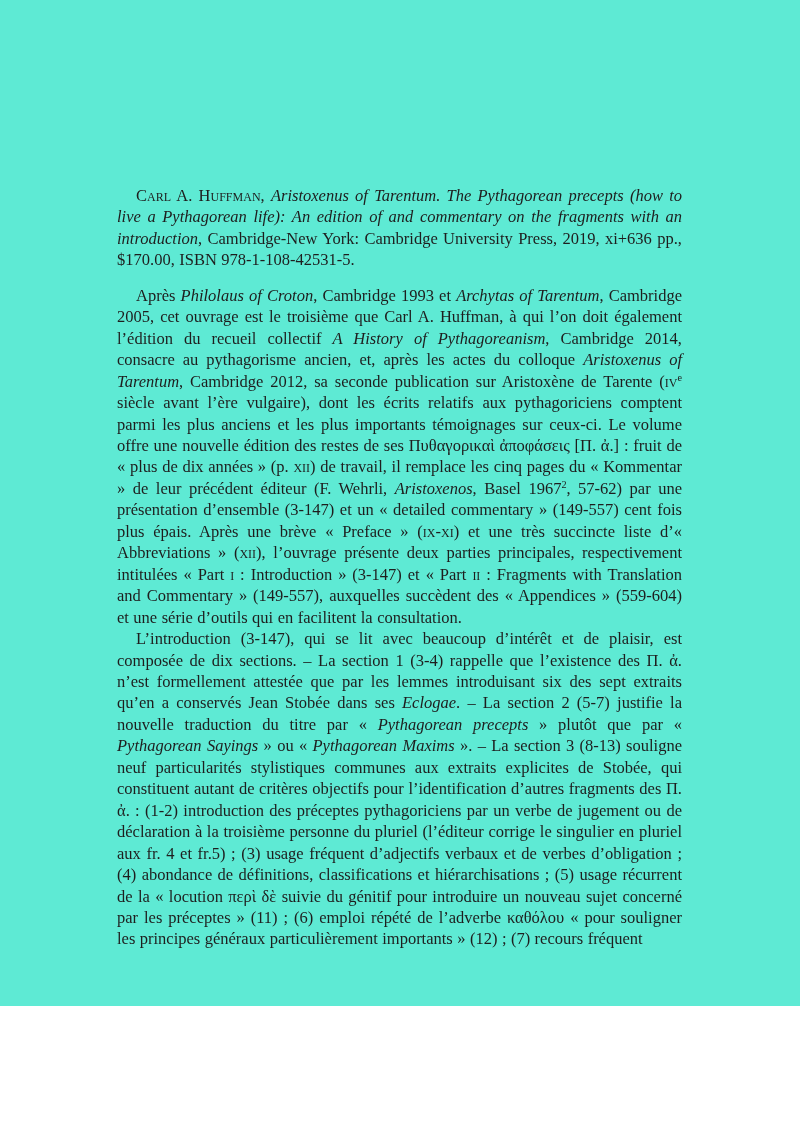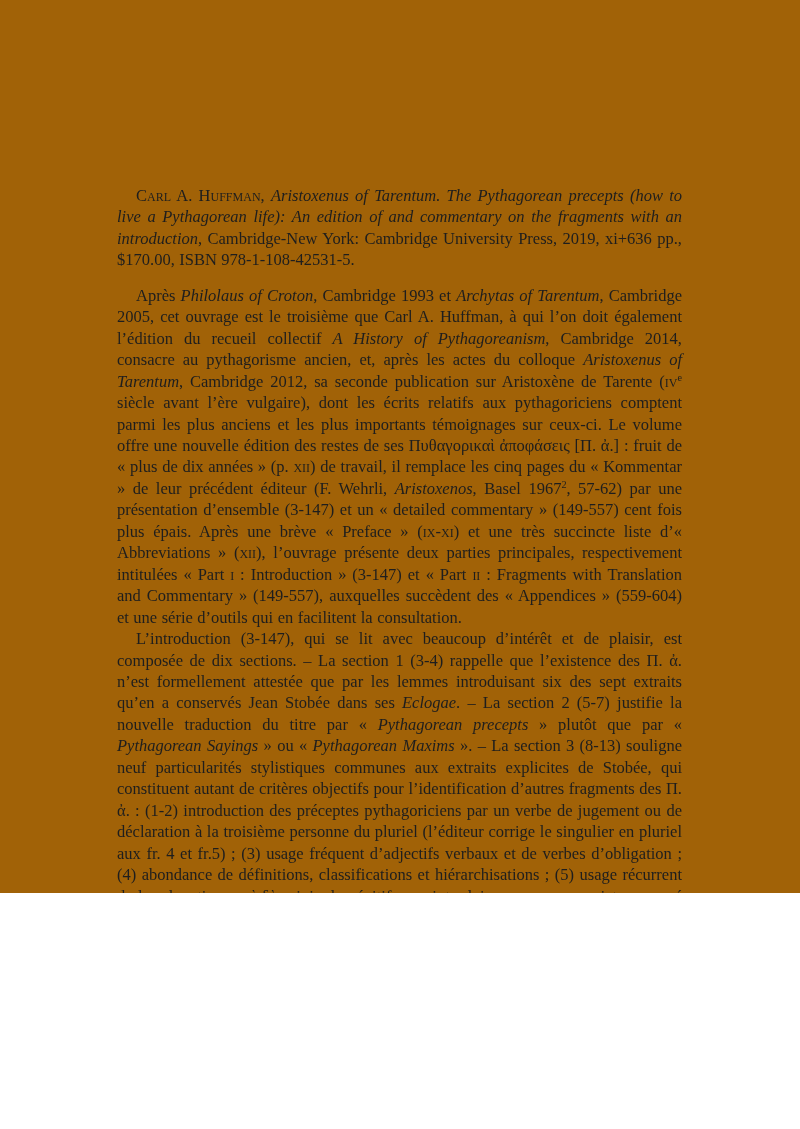--- a/index.html
+++ b/index.html
@@ -10,22 +10,22 @@
   body {
     width: 800px;
     height: 1129px;
     font-family: "Liberation Serif", "DejaVu Serif", serif;
     color: #1e1e1e;
     -webkit-font-smoothing: antialiased;
   }
   .page {
     position: relative;
     width: 800px;
-    height: 893px;
-    background: #a16207;
+    height: 1006px;
+    background: #5eead4;
     overflow: hidden;
   }
   .content {
     position: absolute;
     left: 117px;
     top: 185px;
     width: 565px;
   }
   .para {
     margin: 0;

